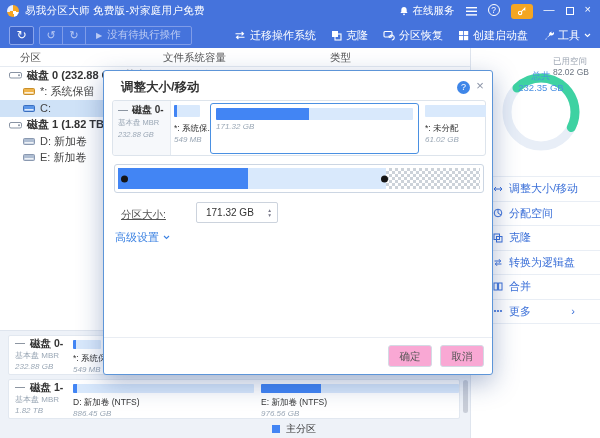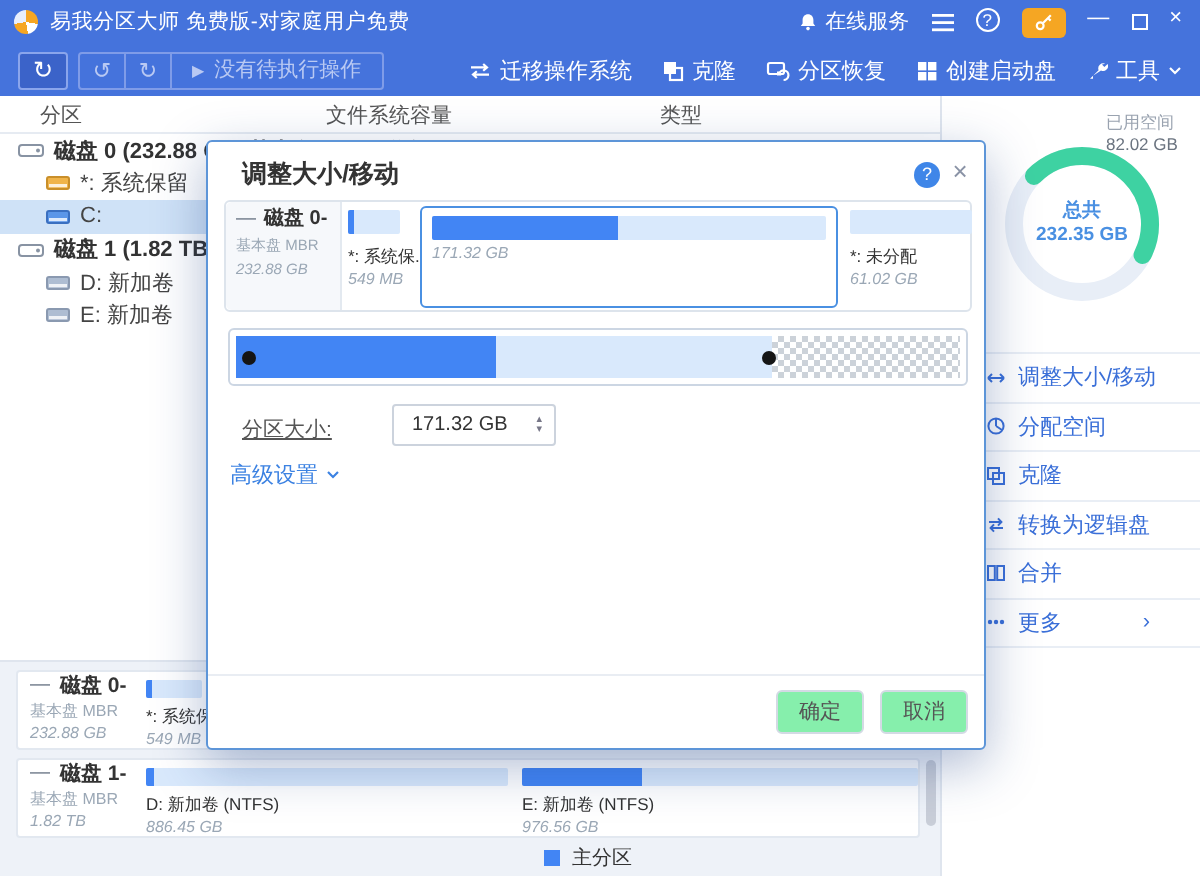--- a/index.html
+++ b/index.html
@@ -56,21 +56,21 @@
   .psec { position:absolute; top:4px; line-height:1; }
   .psec .pl { font-size:8.5px; color:#333; margin-top:5px; white-space:nowrap; }
   .psec .ps { font-size:8px; color:#9aa7b5; font-style:italic; margin-top:3px; white-space:nowrap; }
   .legend { position:absolute; left:272px; top:91px; display:flex; align-items:center; gap:6px; font-size:10px; color:#333; }
   .legend .sq { width:8px; height:8px; background:#4285f4; }
   .vscroll { position:absolute; left:463px; top:49px; width:5px; height:33px; background:#c9ced8; border-radius:3px; }
 
   
   .right-panel { position:absolute; left:470px; top:48px; width:130px; height:390px; background:#fff; border-left:1px solid #dfe5ee; z-index:1; }
   .ring-wrap { position:absolute; left:28px; top:22px; width:84px; height:84px; }
-  .ring-center { position:absolute; left:0; top:0; width:84px; height:84px; display:flex; flex-direction:column; align-items:center; justify-content:center; color:#4a90e2; line-height:1.25;font-weight:bold; }
+  .ring-center { position:absolute; left:0; top:0; width:84px; height:84px; display:flex; flex-direction:column; align-items:center; justify-content:flex-start; color:#4a90e2; line-height:1.25; }
   .ring-center .t1 { font-size:9.5px; }
   .ring-center .t2 { font-size:9.5px; }
   .used-lbls { position:absolute; left:82px; top:8px; text-align:left; line-height:1.3; }
   .used-lbls .u1 { font-size:8.5px; color:#9aa3b0; }
   .used-lbls .u2 { font-size:8.5px; color:#6b7480; }
   .actions { position:absolute; left:0; top:128px; width:130px; border-top:1px solid #e9eef5; }
   .action-row { height:24.5px; display:flex; align-items:center; gap:6px; padding-left:22px; border-bottom:1px solid #e9eef5; font-size:11px; color:#3a6fd8; position:relative; }
   .action-row .aicon { color:#3a6fd8; flex:0 0 auto; }
   .more-arrow { position:absolute; right:26px; font-size:11px; color:#3a6fd8; }
 
@@ -106,21 +106,21 @@
   .handle { position:absolute; width:7px; height:7px; background:#151515; border-radius:50%; top:50%; transform:translateY(-50%); }
   .h1 { left:6px; } .h2 { left:266px; }
 
   .size-label { position:absolute; left:17px; top:137px; font-size:10.5px; color:#555;text-decoration:underline; }
   .size-input { position:absolute; left:92px; top:131px; width:82px; height:21px; border:1px solid #ccd3dd; border-radius:2px; display:flex; align-items:center; background:#fff; }
   .size-input .val { font-size:10px; color:#333; padding-left:9px; flex:1; }
   .spin { display:flex; flex-direction:column; padding-right:6px; color:#778; font-size:5.5px; line-height:5px; }
   .advanced { position:absolute; left:11px; top:159px; font-size:11px; color:#3c82e2; display:flex; align-items:center; gap:4px; }
 
   .dlg-footer { position:absolute; left:0; right:0; bottom:0; height:37px; border-top:1px solid #e9edf3; }
-  .dlg-btn { position:absolute; top:7px; width:44px; height:22px; background:#86efac; border:1px solid #d3dae4; border-radius:3px; font-size:10.5px; color:#555; text-align:center; line-height:20px; }
+  .dlg-btn { position:absolute; top:7px; width:44px; height:22px; background:#f9a8d4; border:1px solid #d3dae4; border-radius:3px; font-size:10.5px; color:#555; text-align:center; line-height:20px; }
   .btn-ok { right:60px; } .btn-cancel { right:8px; }
 
   svg { display:block; }
 </style>
 </head>
 <body>
 
 <div class="titlebar">
   <span class="logo"></span>
   <span class="app-title">易我分区大师 免费版-对家庭用户免费</span>

